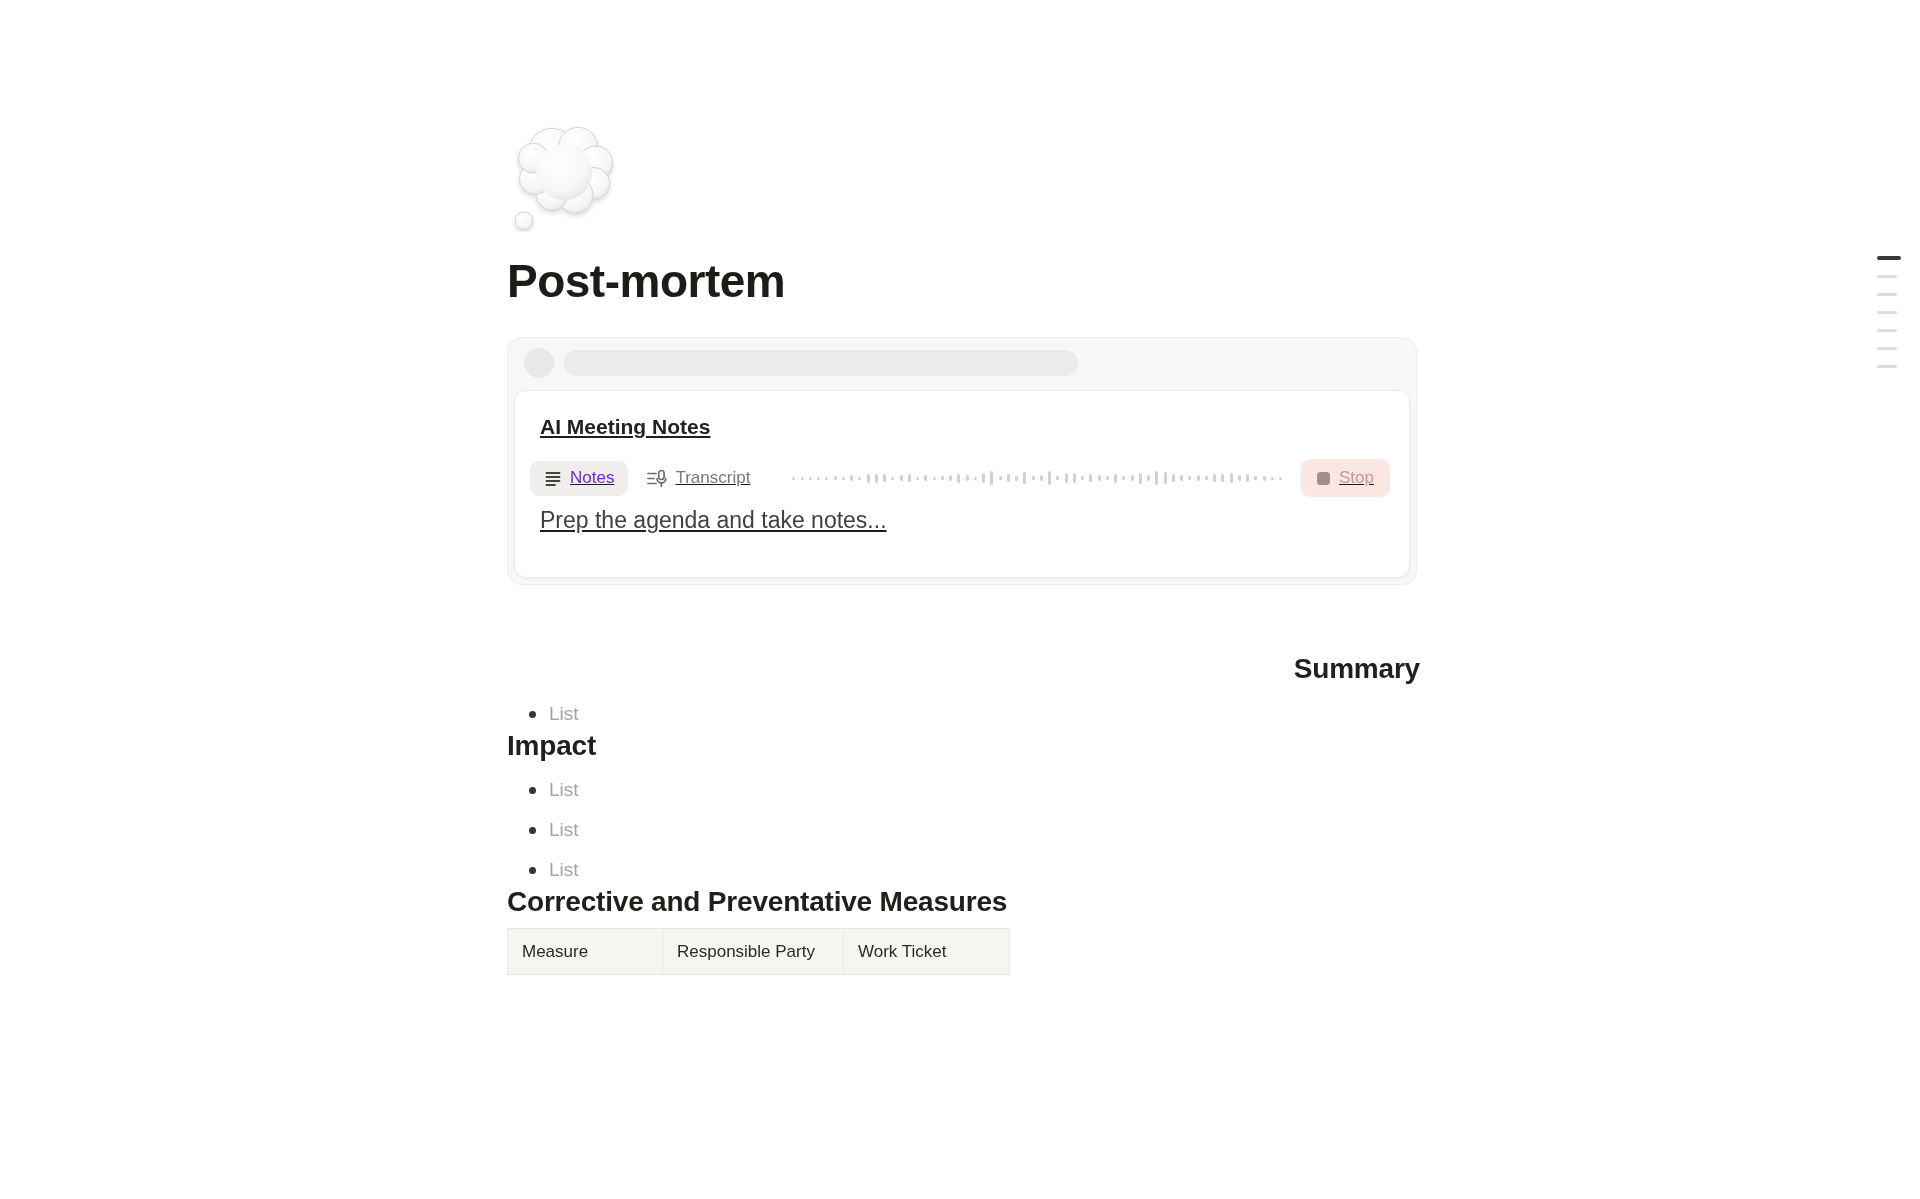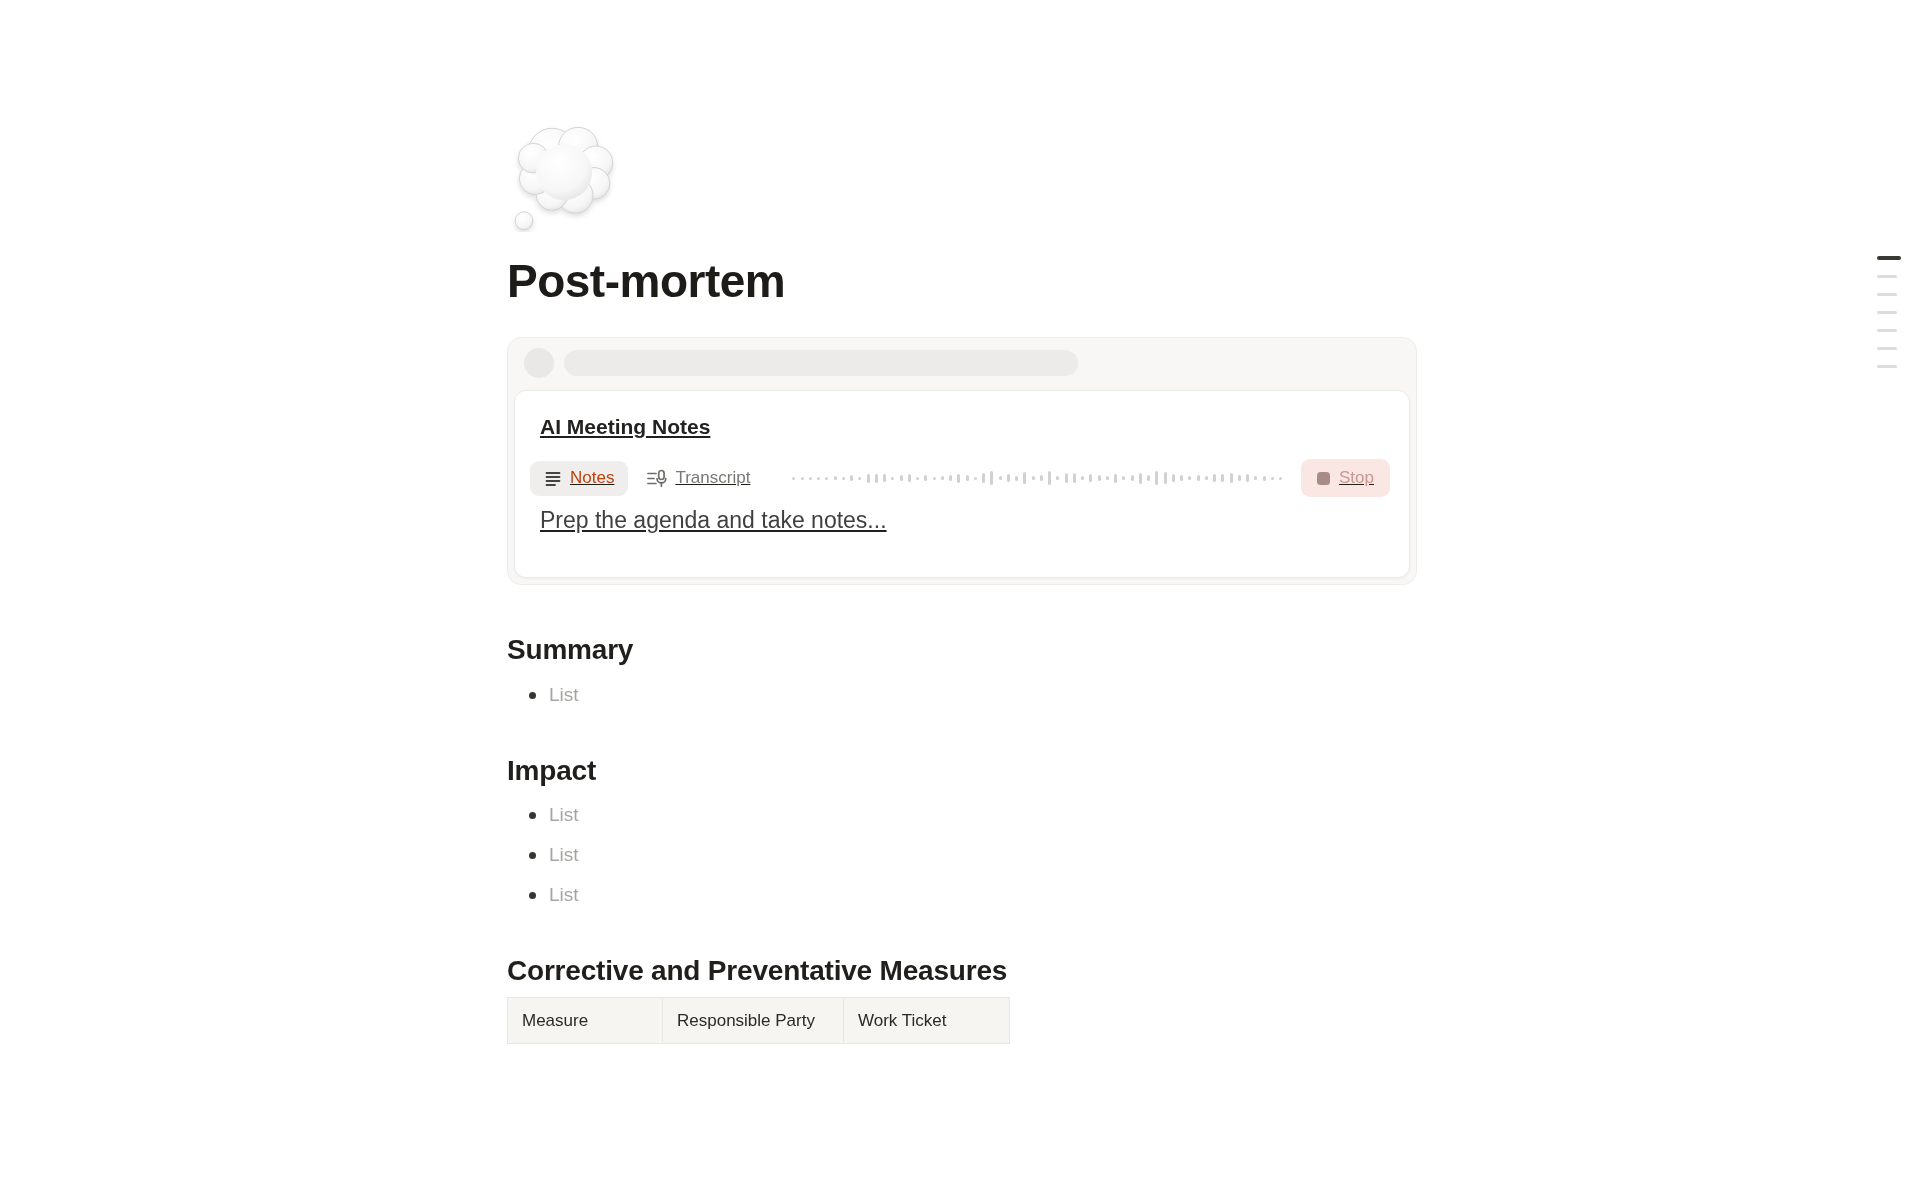--- a/index.html
+++ b/index.html
@@ -20,35 +20,35 @@
   .skeleton-row { height:50px; display:flex; align-items:center; padding-left:16px; }
   .skeleton-circle { width:30px; height:30px; border-radius:50%; background:#e9e8e6; }
   .skeleton-bar { width:514px; height:26px; border-radius:13px; background:#ecebe9; margin-left:10px; }
   .inner-card { position:absolute; left:6px; right:6px; top:52px; bottom:6px;
                 background:#ffffff; border:1px solid #ebeae8; border-radius:12px;
                 box-shadow:0 1px 3px rgba(20,20,20,0.04); padding:24px 0 0 0;text-decoration:underline; }
   .inner-title { font-size:21px; font-weight:700; color:#242220; padding:0 25px; }
   .tab-row { display:flex; align-items:center; margin-top:20px; padding:0 19px 0 15px; height:38px; }
   .tab-pill { display:flex; align-items:center; gap:8px; padding:0 14px; height:35px;
               border-radius:9px; font-size:17px; cursor:pointer; }
-  .tab-pill.active { background:#efeeed; color:#c2410c; font-weight:500; }
+  .tab-pill.active { background:#efeeed; color:#6d28d9; font-weight:500; }
   .tab-pill.inactive { color:#7a7874; margin-left:4px; }
   .waveform { flex:1; display:flex; align-items:center; justify-content:space-between;
               margin:0 18px 0 28px; height:20px; }
   .wbar { width:3px; border-radius:2px; background:#d2d1cf; }
   .stop-btn { display:flex; align-items:center; gap:9px; background:#fae6e3; border:none;
               border-radius:9px; height:38px; padding:0 16px; cursor:pointer;
               font-family:inherit; font-size:17px; font-weight:500; color:#c79990; }
   .stop-square { width:13px; height:13px; border-radius:3.5px; background:#a78d88; }
   .card-placeholder { margin-top:10px; padding:0 25px; font-size:23px; color:#404040; cursor:text; }
 
   
-  .section-heading { font-size:28px; font-weight:700; color:#211f1b; margin-top:44px;
+  .section-heading { font-size:28px; font-weight:700; color:#211f1b; 
                      line-height:1.3; letter-spacing:-0.2px; cursor:text; }
-  .section-heading.first { margin-top:47px; }
+  .section-heading.first { margin-top:66px;text-align:right; }
   .list-row { display:flex; align-items:center; margin-top:13px; height:27px; cursor:text; }
   .bullet-dot { width:7px; height:7px; border-radius:50%; background:#37352f;
                 margin-left:22px; flex:0 0 auto; }
   .list-text { font-size:19px; color:#a6a5a2; margin-left:13px; }
 
   
   .measures-table { margin-top:8px; border-collapse:collapse; table-layout:fixed; }
   .measures-table th, .measures-table td { border:1px solid #e9e7e4; }
   .measures-table th { background:#f6f5f2; height:46px; text-align:left; padding:0 14px;
                        font-size:17px; font-weight:500; color:#2c2a26; cursor:text; }

